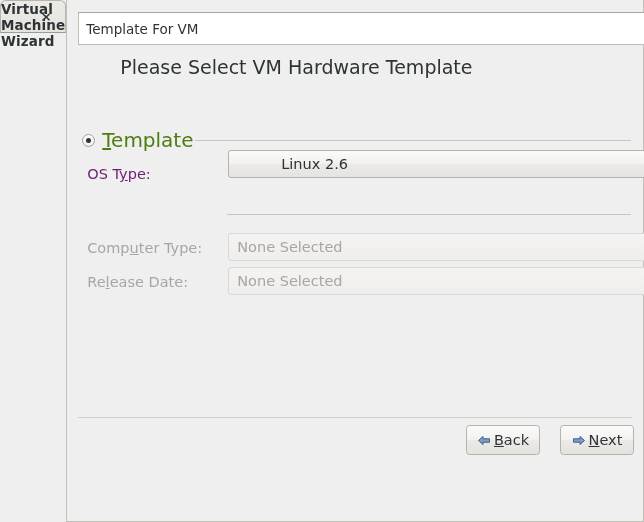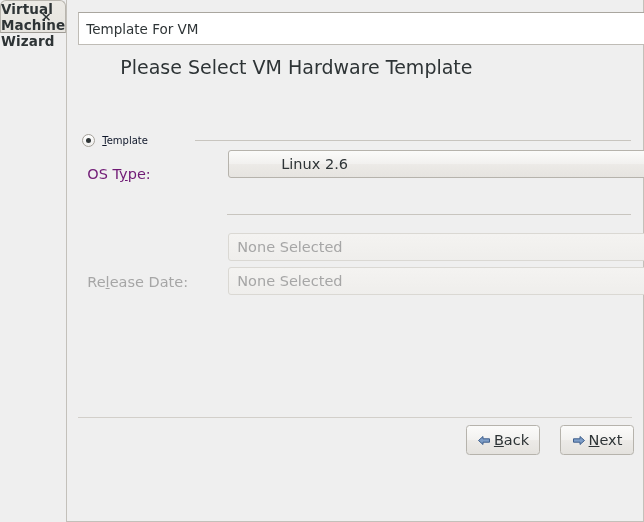--- a/index.html
+++ b/index.html
@@ -117,22 +117,22 @@
   .radio.checked::after {
     content: "";
     position: absolute;
     left: 3px; top: 3px;
     width: 5px; height: 5px;
     border-radius: 50%;
     background: #2e3436;
   }
   .frame-label {
     margin-left: 7px;
-    font-size: 10px;
-    color: #0f172a;
+    font-size: 20px;
+    color: #4d7c0f;
     white-space: nowrap;
     user-select: none;
   }
   .frame-label u { text-decoration: underline; }
   .frame-rule {
     position: absolute;
     height: 1px;
     background: #c8c5bf;
     top: 10px;
   }
@@ -265,20 +265,23 @@
     </div>
     <div class="combo" style="left:161px; width:476px; top:150px;padding-left:44px;">
       <span class="combo-text">Linux 2.6</span>
       <span class="arrow">
           <i></i>
         </span>
     </div>
 
     <div class="frame-rule" style="left:160px; right:12px; top:214px;"></div>
 
+    <div class="field-row" style="left:20px; top:234px;">
+      <span class="field-label disabled"><span>Comp</span><u>u</u><span>ter Type:</span></span>
+    </div>
     <div class="combo disabled" style="left:161px; width:472px; top:233px;">
       <span class="combo-text">None Selected</span>
       <span class="arrow">
           <i></i>
         </span>
     </div>
 
     <div class="field-row" style="left:20px; top:268px;">
       <span class="field-label disabled"><span>Re</span><u>l</u><span>ease Date:</span></span>
     </div>

